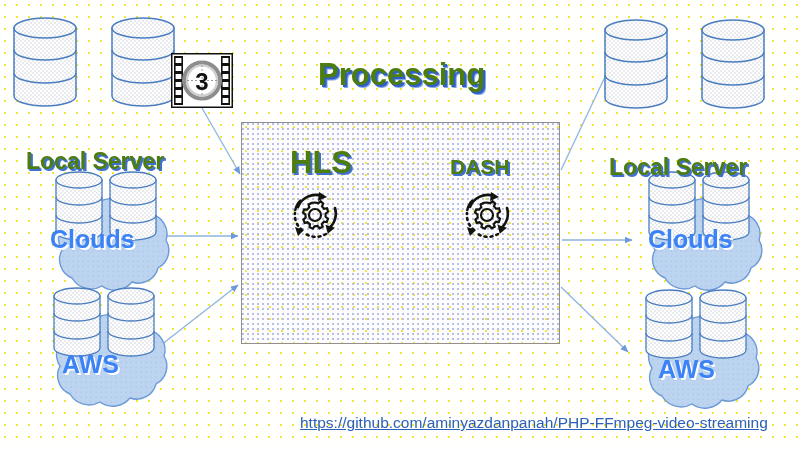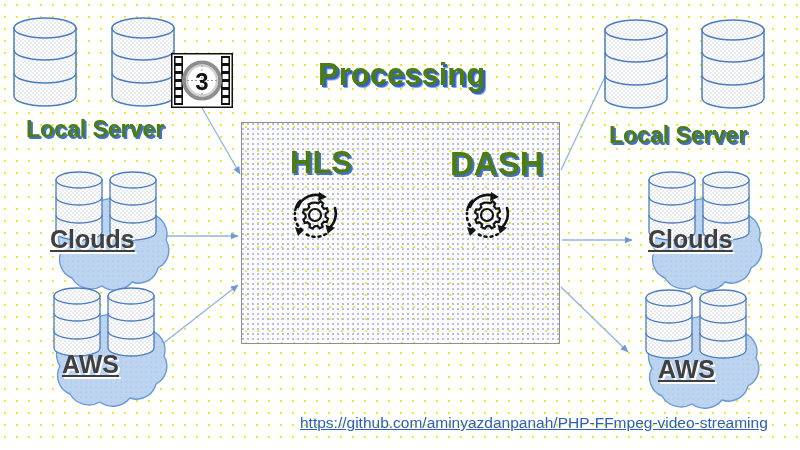--- a/index.html
+++ b/index.html
@@ -48,34 +48,33 @@
     text-shadow:2px 2px 0 #3f6fd0, 1px 1px 0 #6f93dd;
     white-space:nowrap;
     letter-spacing:0px;
   }
   #title-processing{
     left:318px;top:57px;
     font-size:31px;
     text-shadow:2px 2px 0 #2f5fc8, 3px 3px 0 #87a6e6;
   }
   .label-hls{left:290px;top:145px;font-size:31px;}
-  .label-dash{left:450px;top:145px;font-size:33px;}
-  .server-label{font-size:23px;}
+  .label-dash{left:450px;top:155px;font-size:21px;}
+  .server-label{font-size:23px;margin-top:32px;}
   #label-server-left{left:26px;top:116px;}
   #label-server-right{left:609px;top:122px;}
 
   .cloud-label{
     position:absolute;
-    color:#404040;
+    color:#3b82f6;
     font-weight:bold;
     font-size:25px;
     text-shadow:2px 2px 0 #ffffff, 2px 2px 1px #7fa5df;
     white-space:nowrap;
     z-index:6;
-    text-decoration:underline;
   }
 
   
   #url-link{
     position:absolute;left:300px;top:414px;
     font-size:15.5px;
     color:#2b5fb8;
     text-decoration:underline;
     white-space:nowrap;
     font-family:"Liberation Sans", sans-serif;

